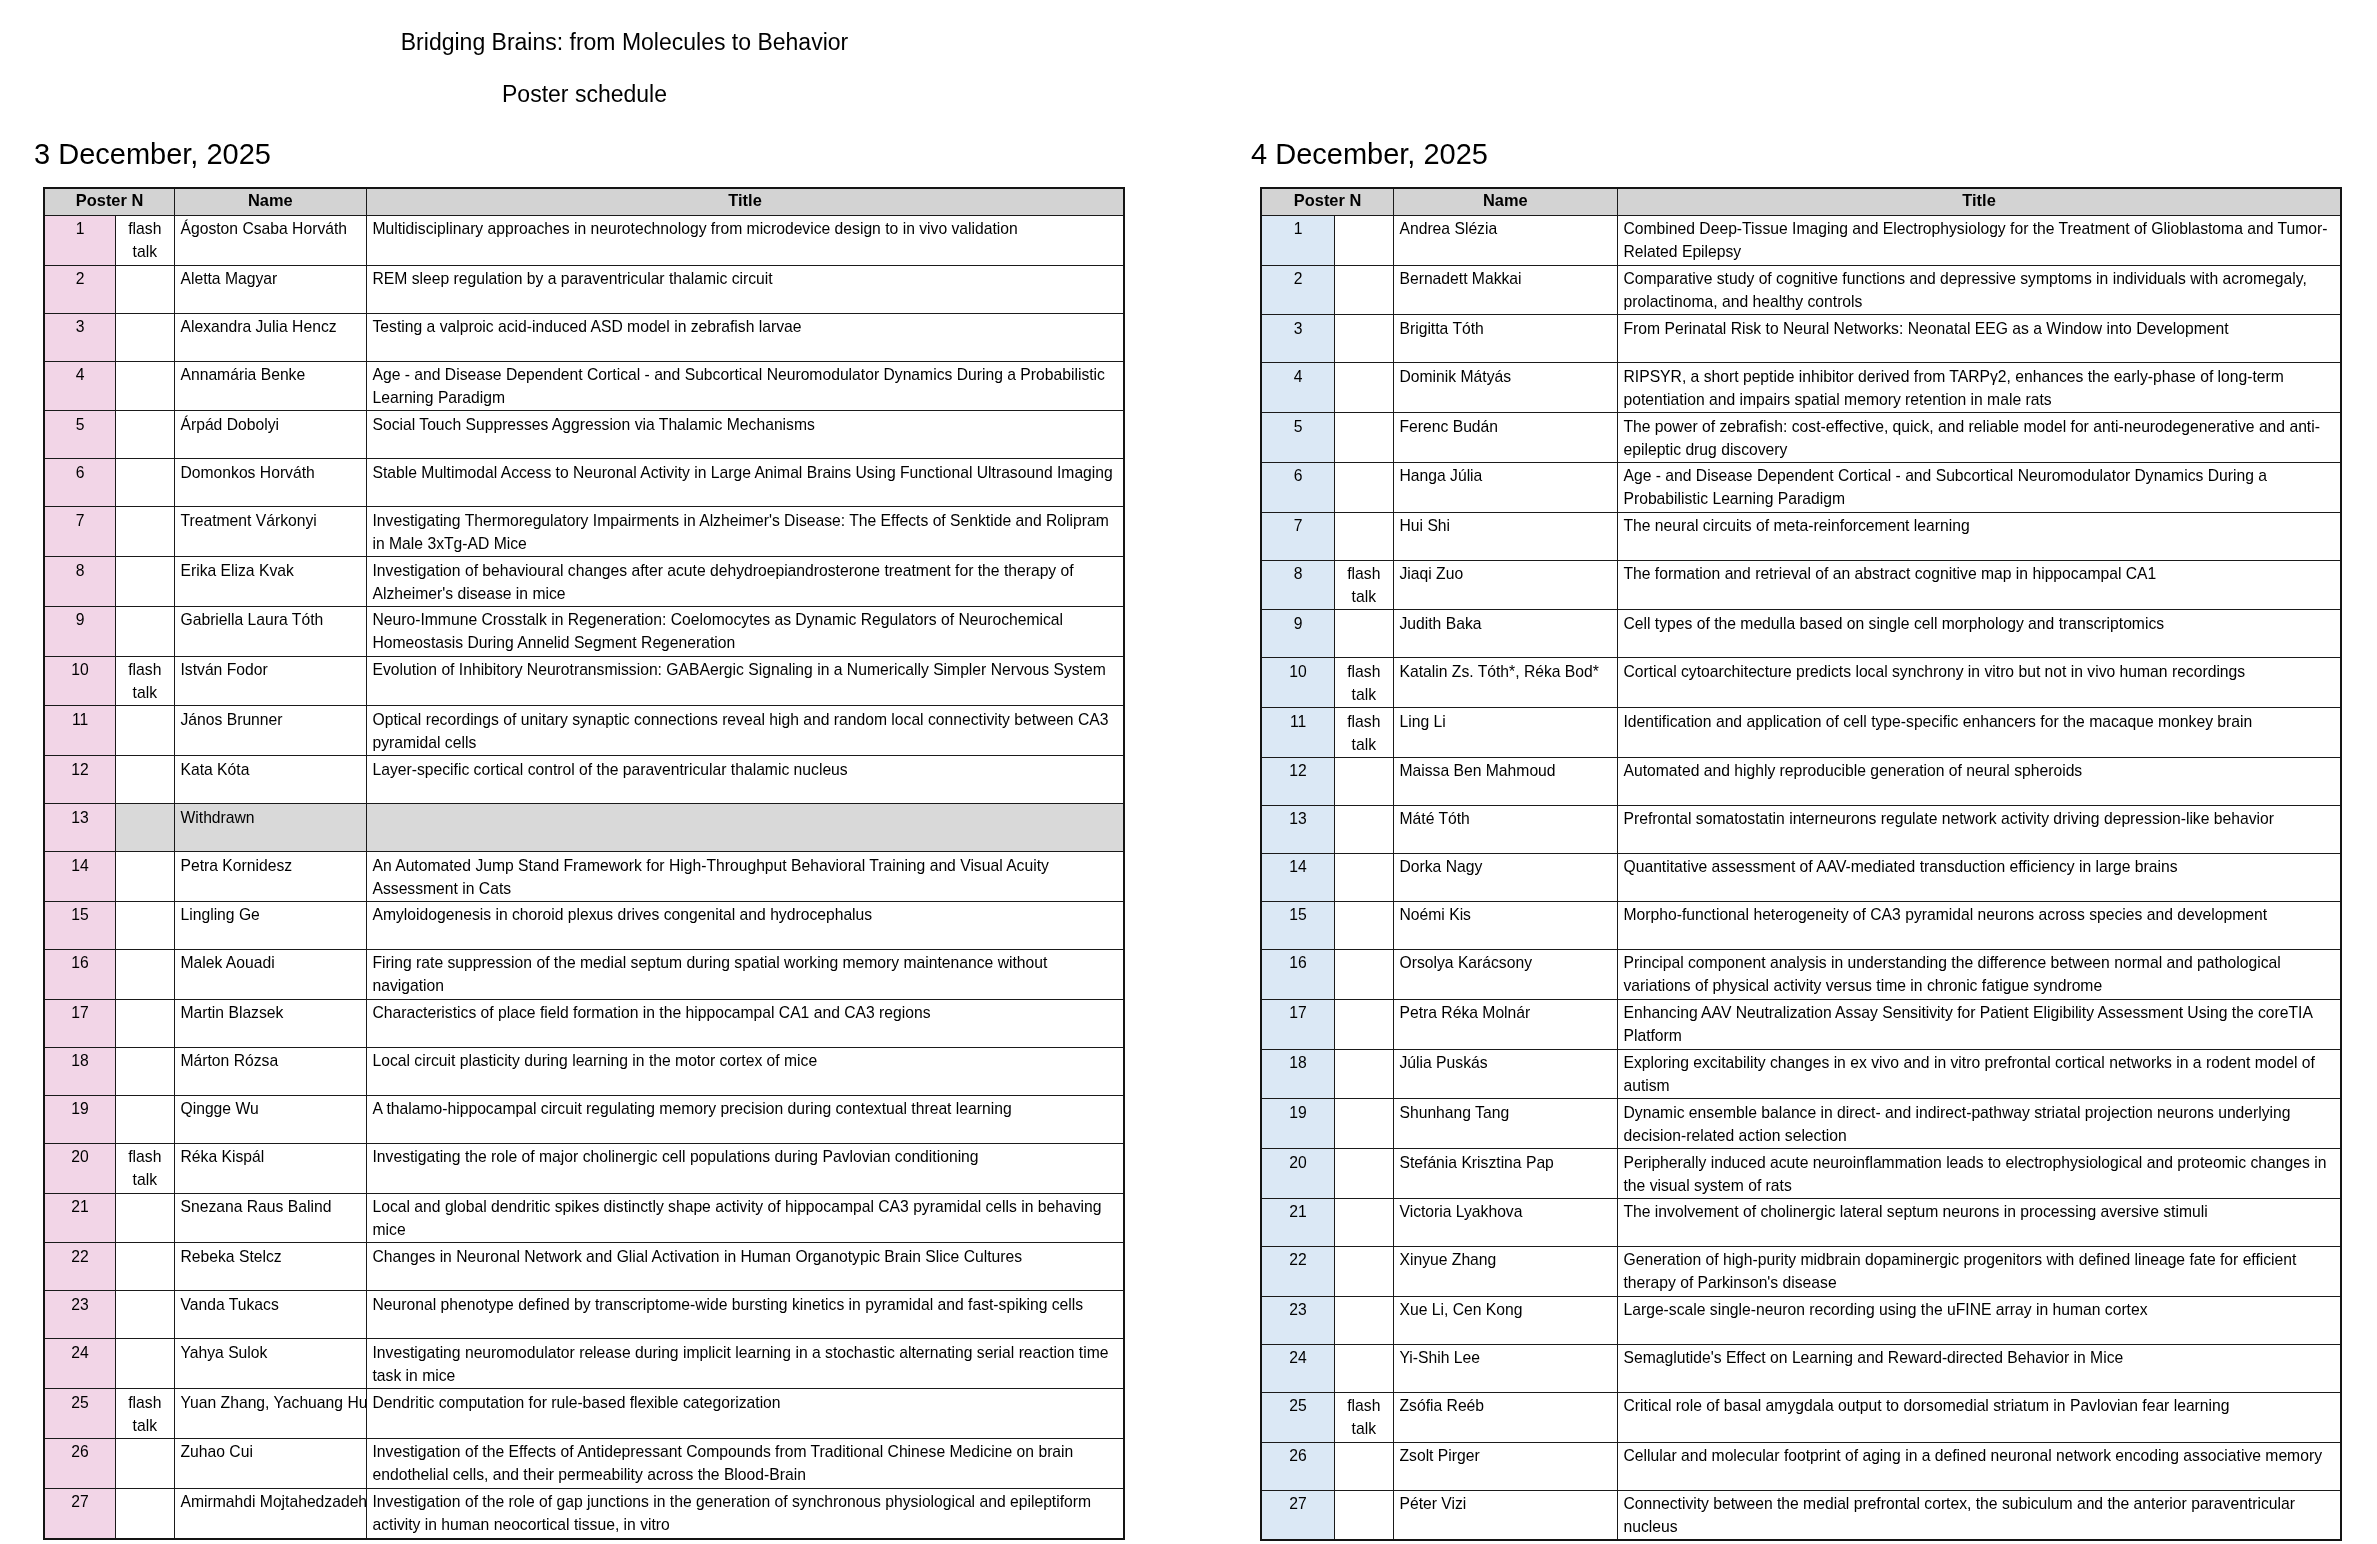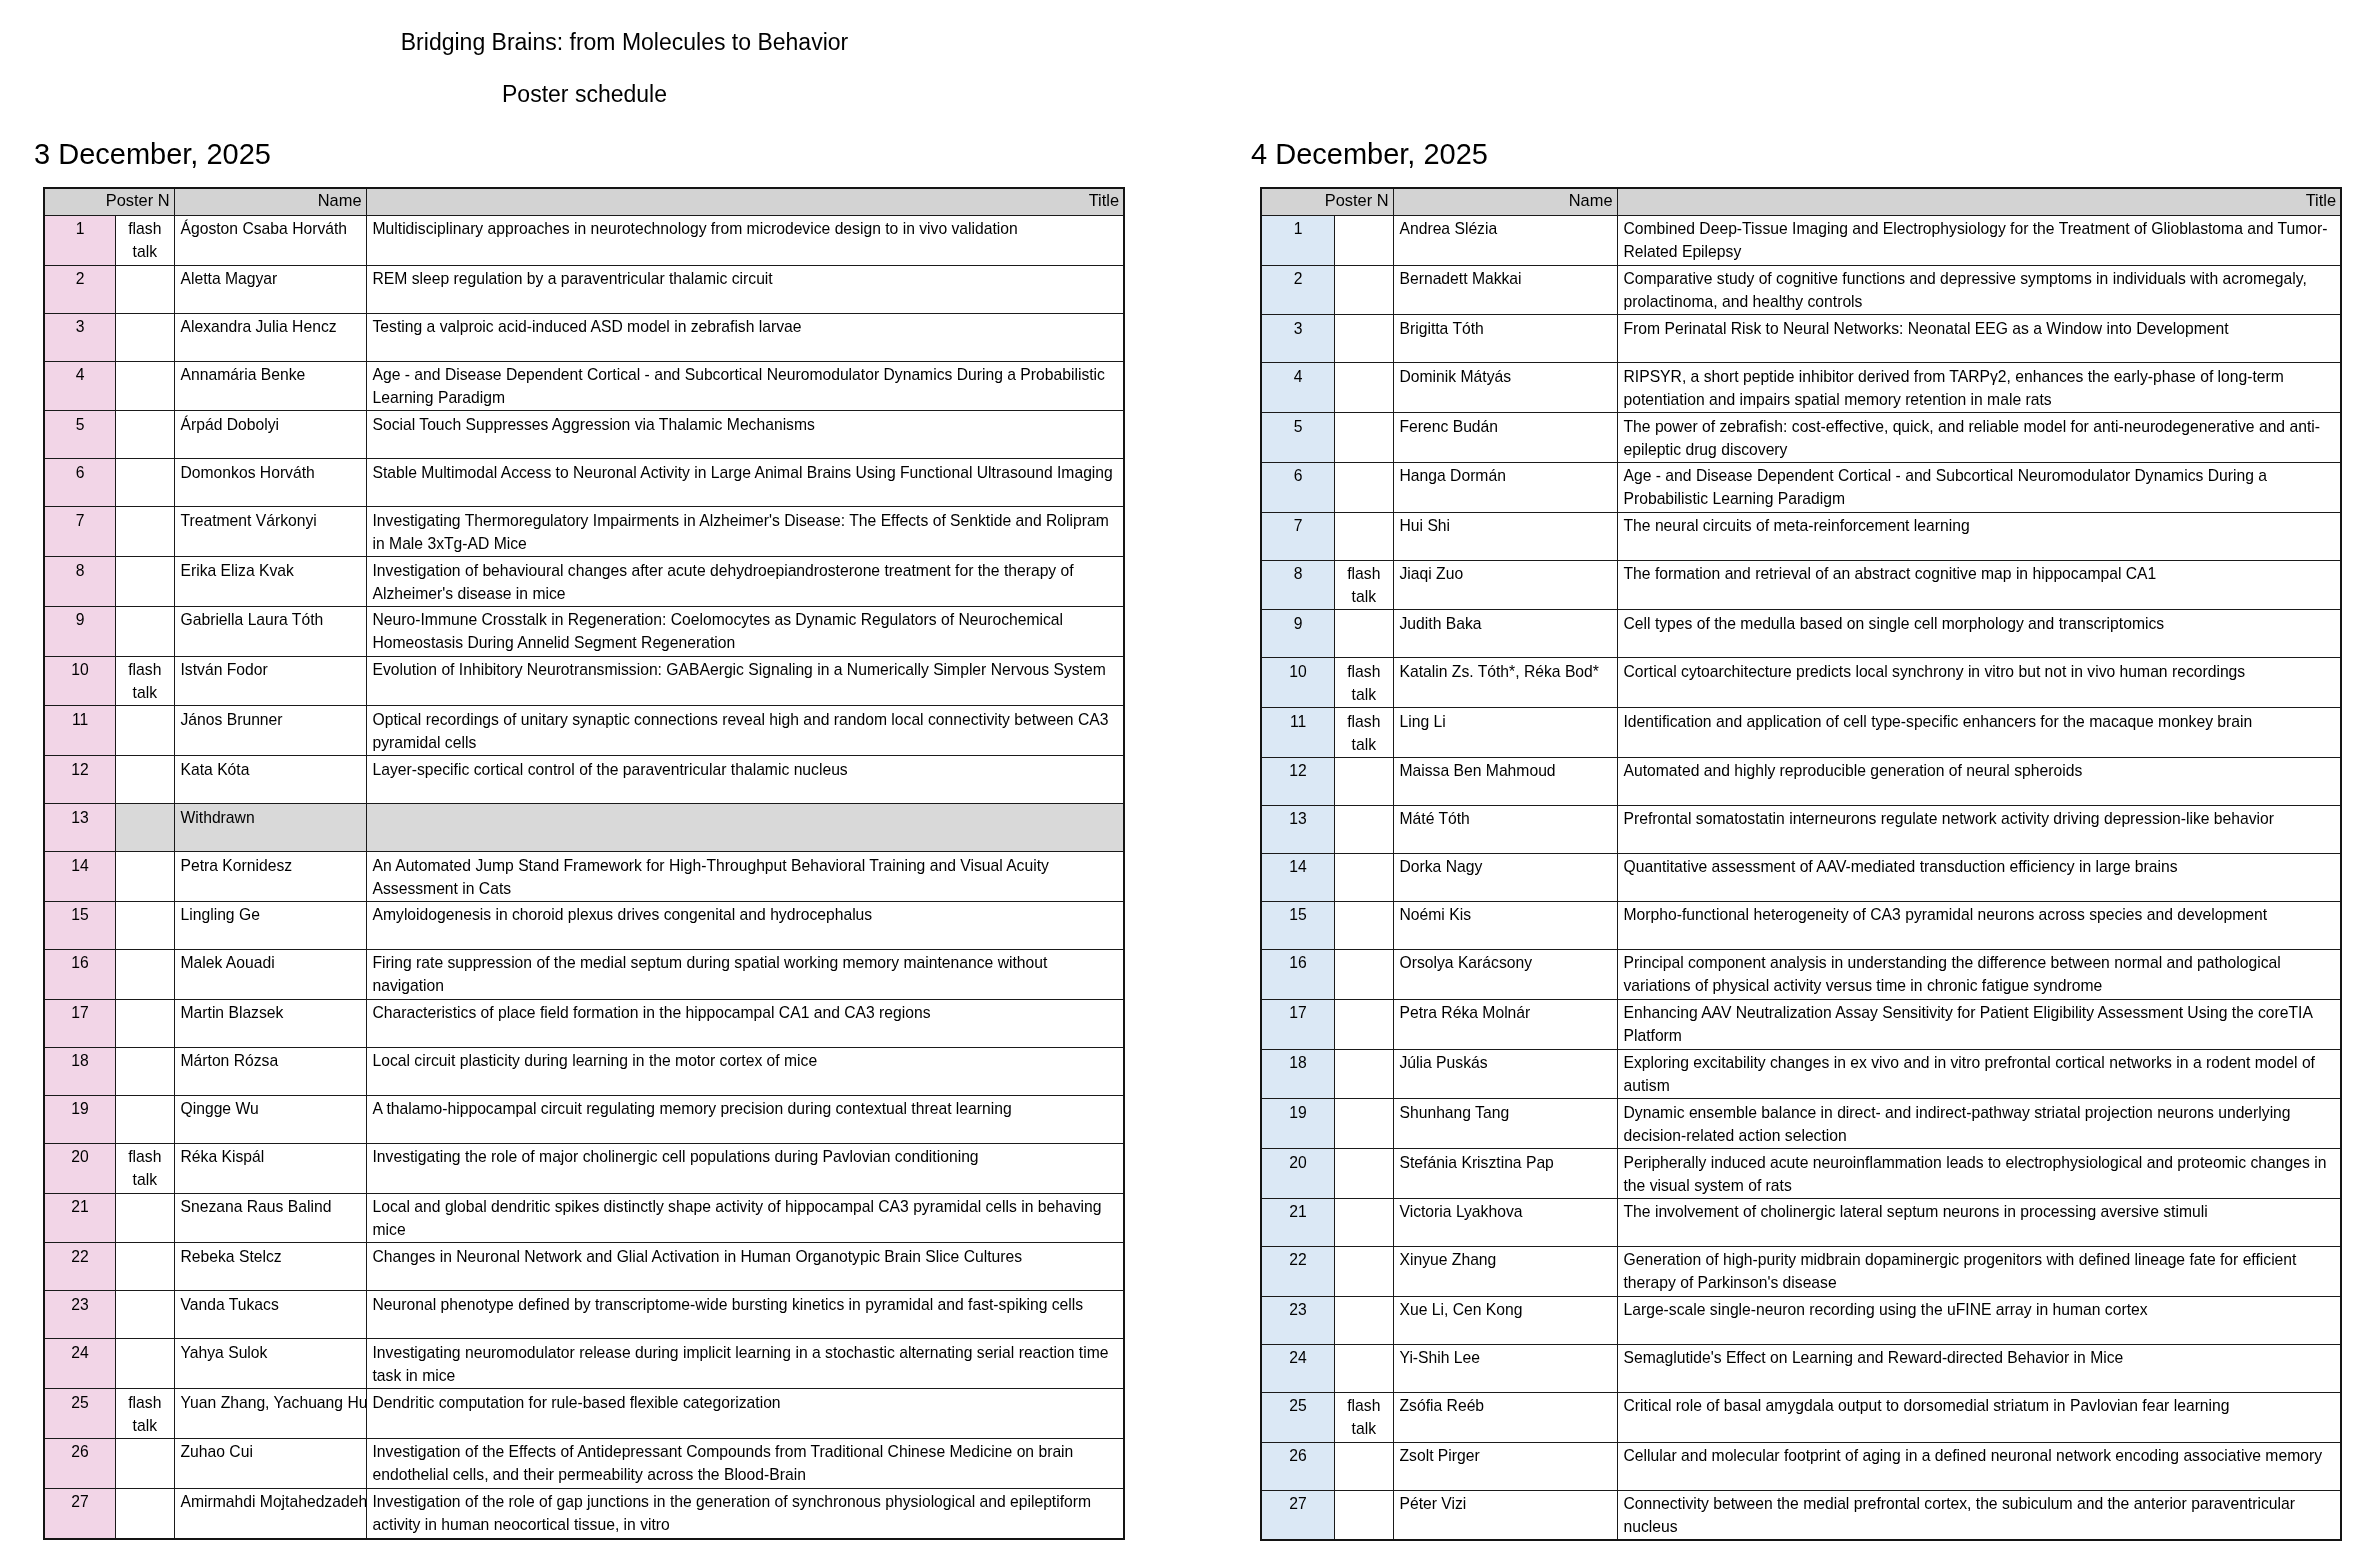--- a/index.html
+++ b/index.html
@@ -62,22 +62,22 @@
   #day1 .c-name  { width: 224px; }
   th, td {
     border: 1.4px solid #1a1a1a;
     vertical-align: top;
     font-size: 15.7px;
     line-height: 23px;
     overflow: hidden;
   }
   thead th {
     background: var(--header-bg, #d3d3d3);
-    font-weight: normal;
-    text-align: right;
+    font-weight: bold;
+    text-align: center;
     font-size: 16.4px;
     height: 23px;
     line-height: 21.4px;
     padding: 1.4px 4.3px;
   }
   tbody tr { height: 48px; }
   td.num {
     background: var(--accent, #eee);
     text-align: center;
     padding: 1.4px 2.9px;
@@ -331,21 +331,21 @@
         </tr>
         <tr>
           <td class="num">5</td>
           <td class="flash"></td>
           <td class="name">Ferenc Budán</td>
           <td class="title">The power of zebrafish: cost-effective, quick, and reliable model for anti-neurodegenerative and anti-epileptic drug discovery</td>
         </tr>
         <tr>
           <td class="num">6</td>
           <td class="flash"></td>
-          <td class="name">Hanga Dormán</td>
+          <td class="name">Hanga Júlia</td>
           <td class="title">Age - and Disease Dependent Cortical - and Subcortical Neuromodulator Dynamics During a Probabilistic Learning Paradigm</td>
         </tr>
         <tr>
           <td class="num">7</td>
           <td class="flash"></td>
           <td class="name">Hui Shi</td>
           <td class="title">The neural circuits of meta-reinforcement learning</td>
         </tr>
         <tr>
           <td class="num">8</td>

